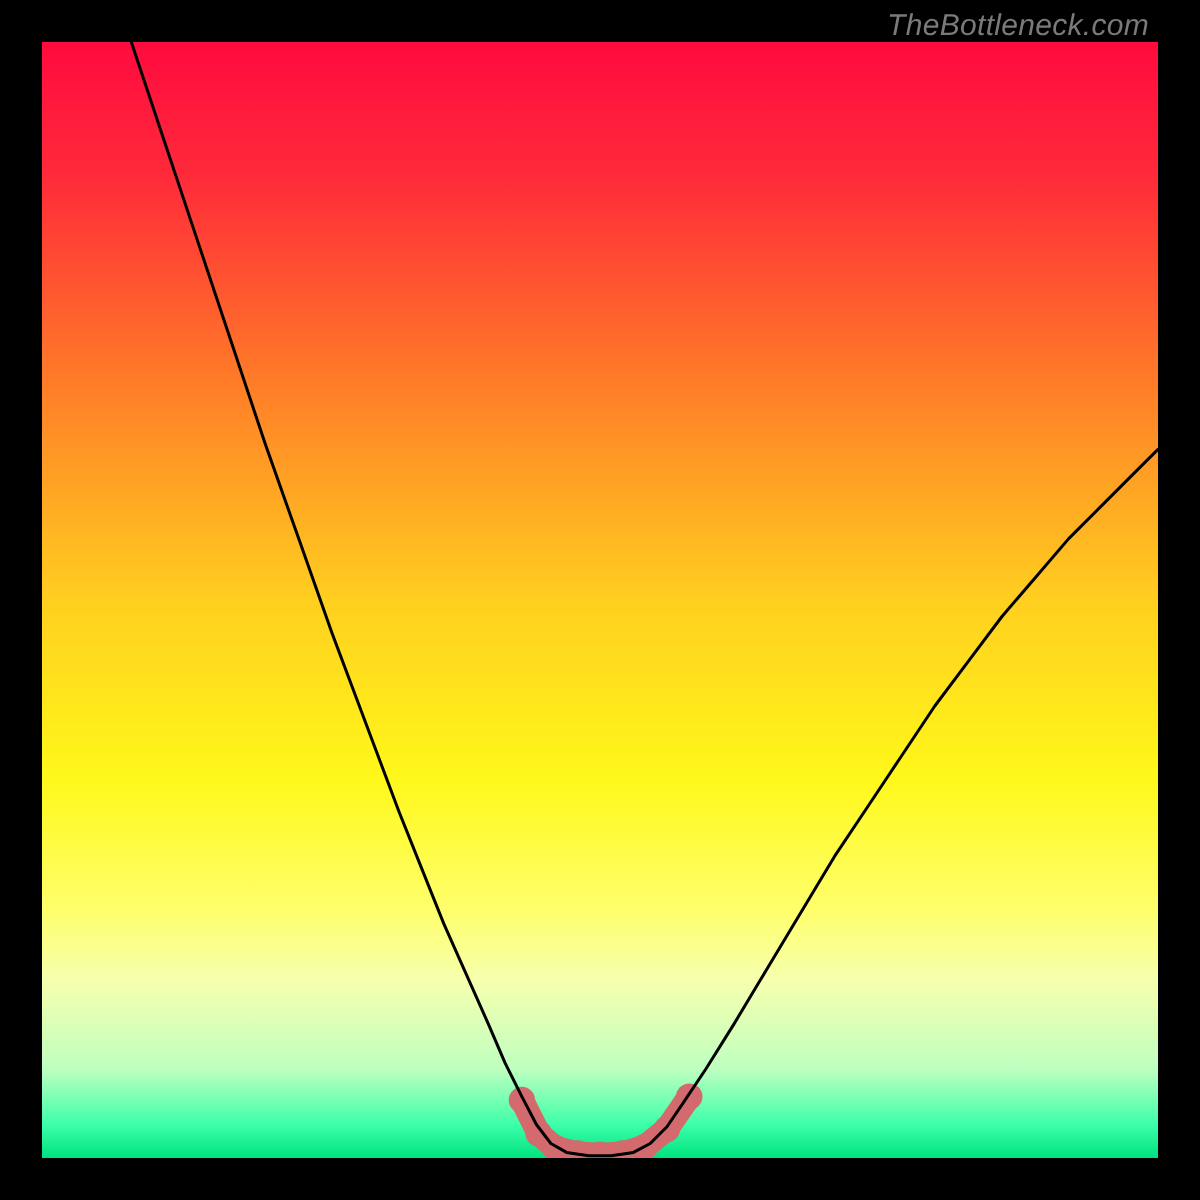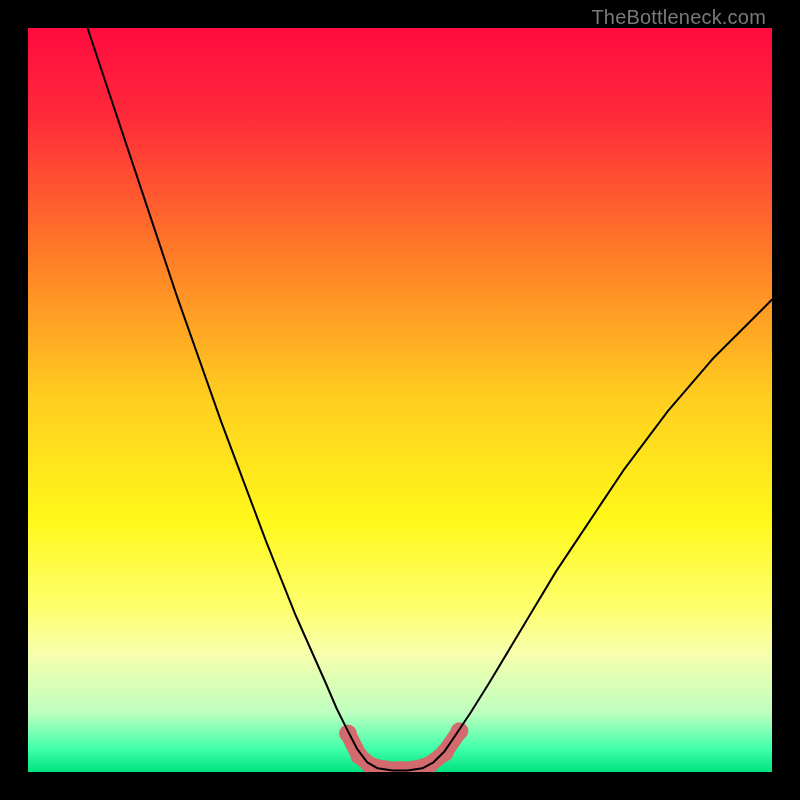--- a/index.html
+++ b/index.html
@@ -10,20 +10,21 @@
     overflow: hidden;
     background: #000;
     font-family: Arial, Helvetica, sans-serif;
   }
   .frame {
     position: absolute;
     top: 0; left: 0;
     width: 776px;
     height: 800px;
     background: #000;
+    font-style: italic;
   }
   .watermark {
     position: absolute;
     top: 6px;
     right: 10px;
     color: #7a7a7a;
     font-size: 20px;
     letter-spacing: 0.2px;
     z-index: 5;
   }

